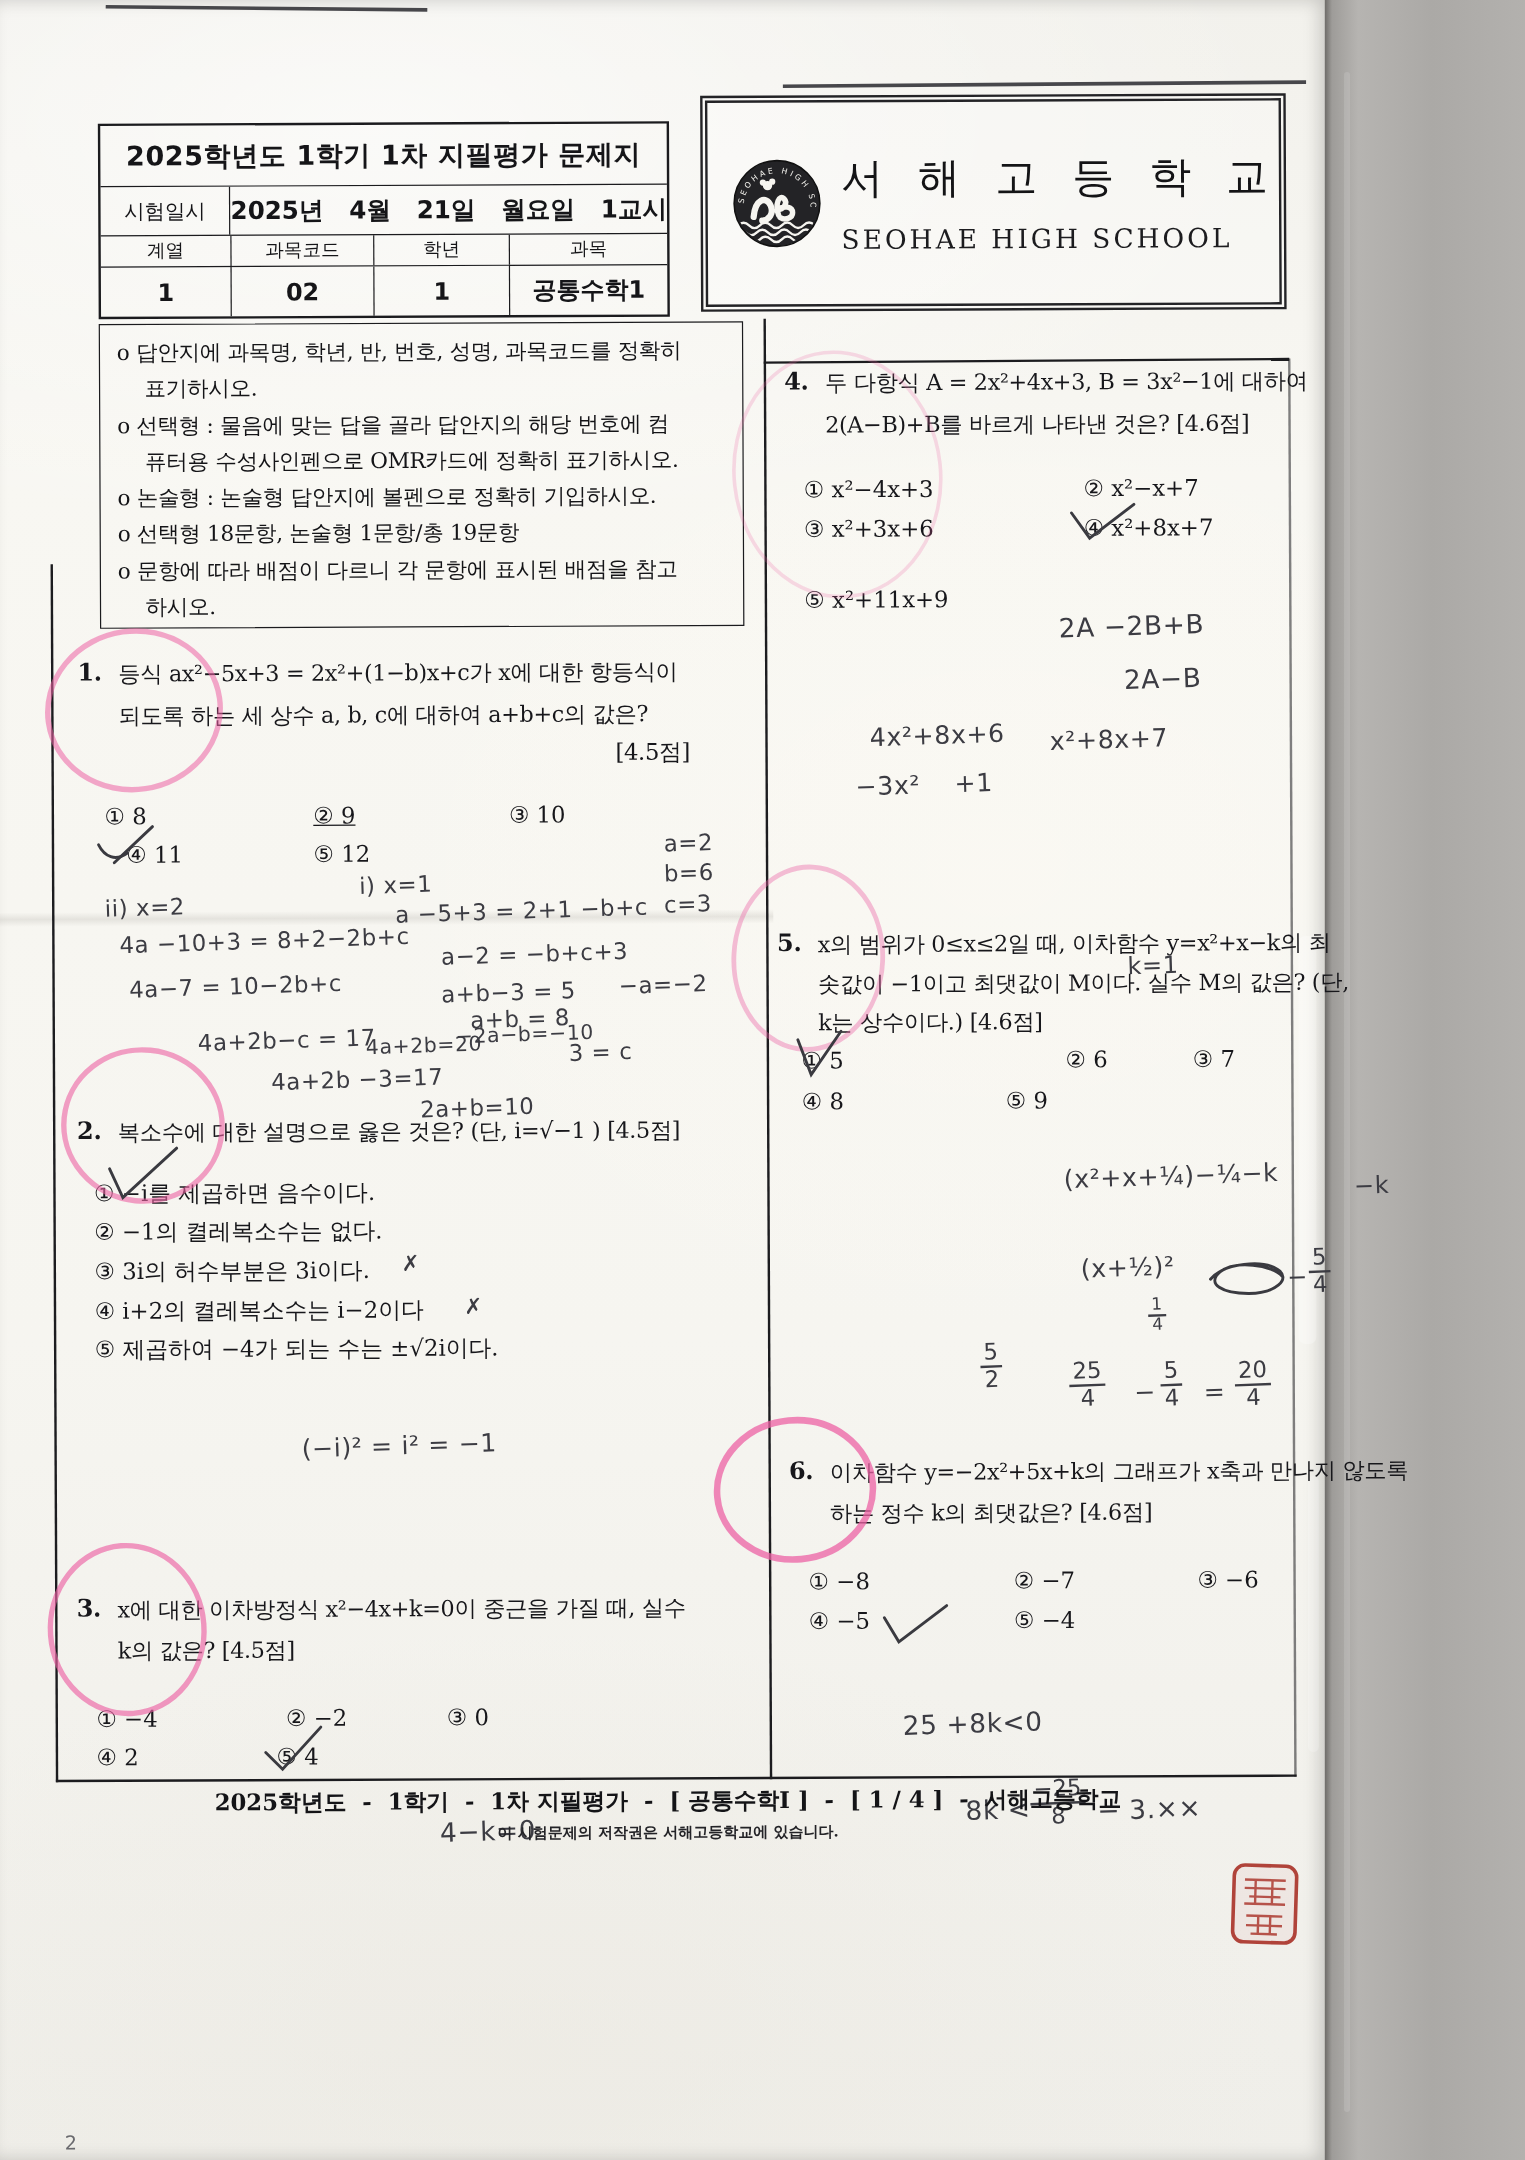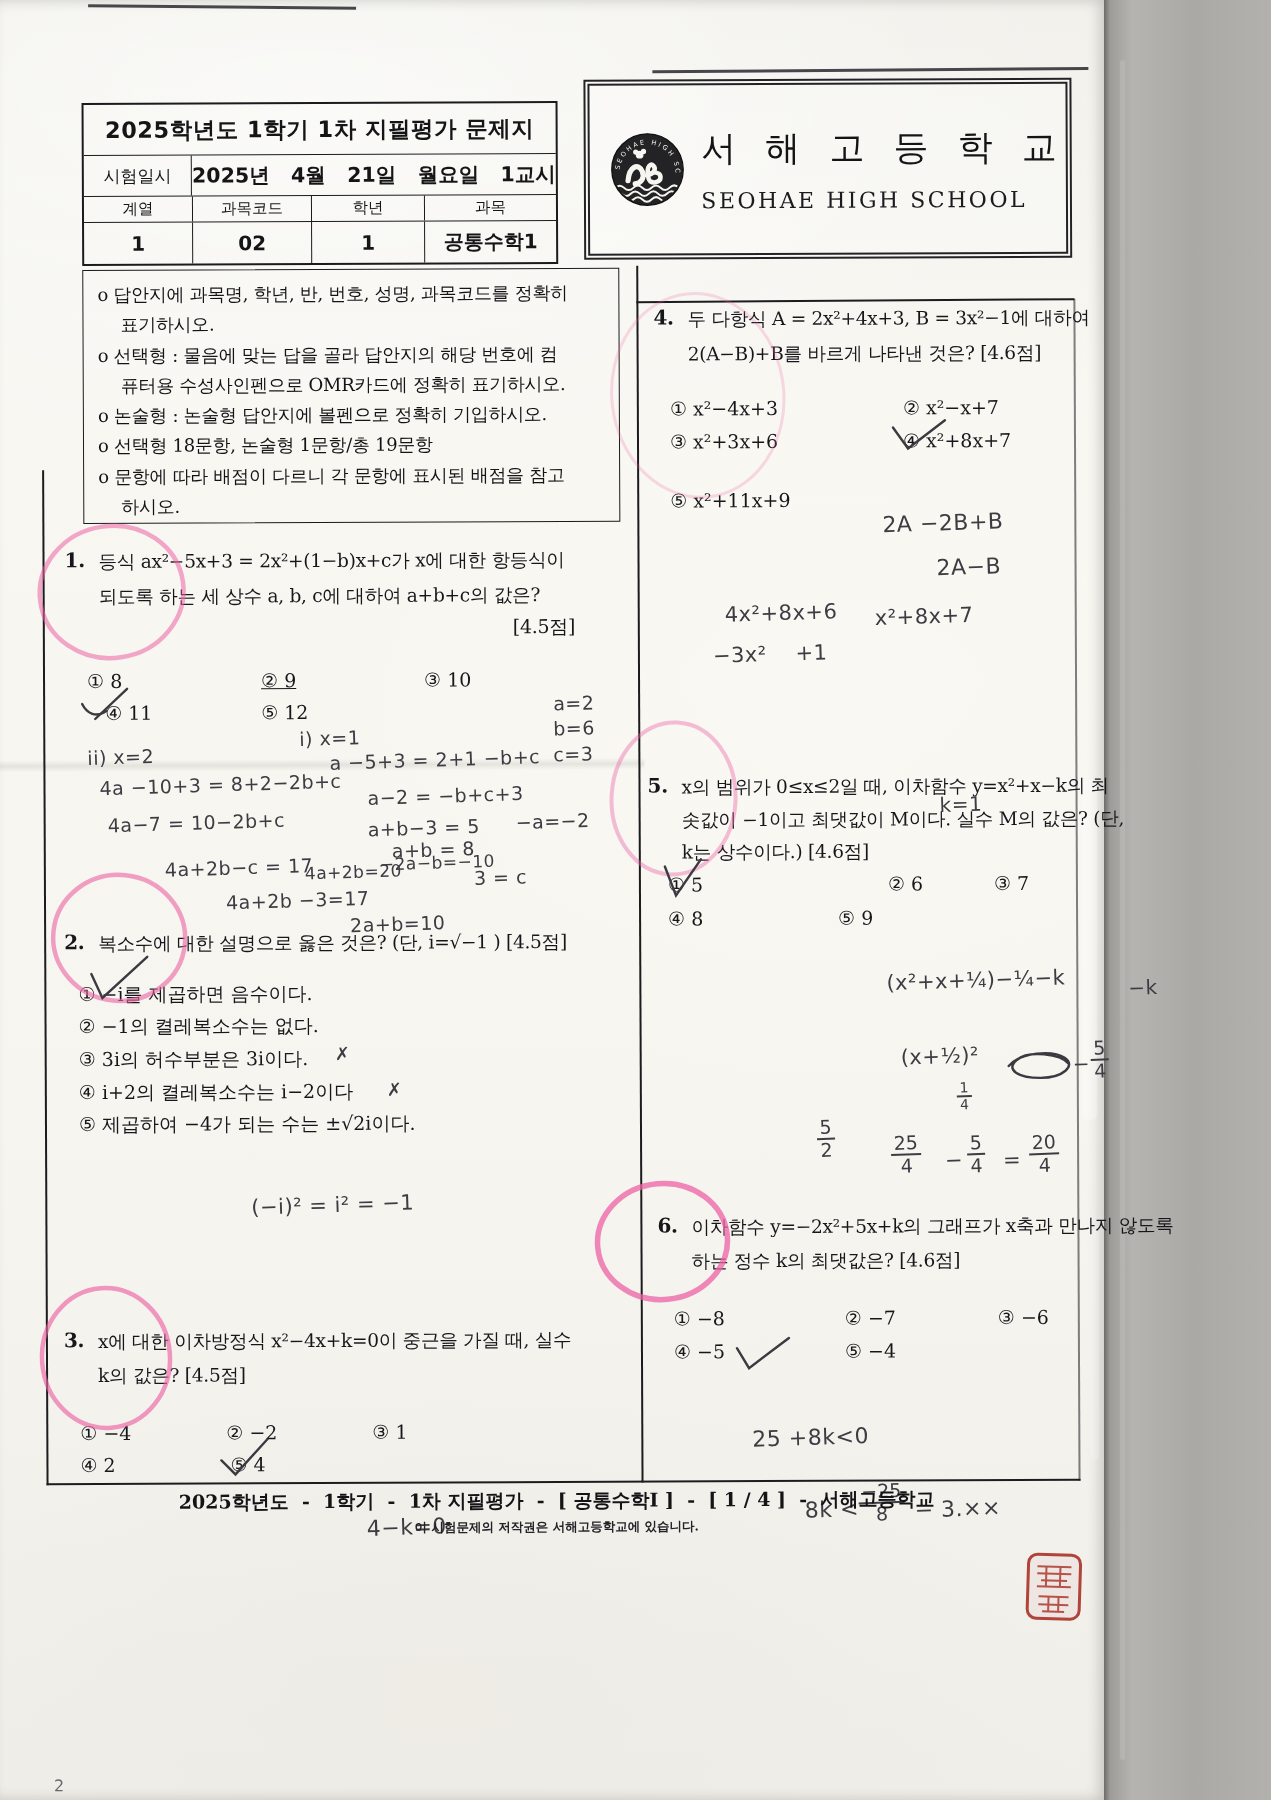--- a/index.html
+++ b/index.html
@@ -178,22 +178,22 @@
     <div class="choice" style="left:78px;top:1078px;">④ i+2의 켤레복소수는 i−2이다</div>
     <div class="choice" style="left:78px;top:1110px;">⑤ 제곱하여 −4가 되는 수는 ±√2i이다.</div>
     <div class="hw" style="left:334px;top:1042px;font-size:18px;">✗</div>
     <div class="hw" style="left:386px;top:1078px;font-size:18px;">✗</div>
     <div class="hw" style="left:250px;top:1192px;font-size:21px;">(−i)² = i² = −1</div>
 
     <div class="ptext pnum" style="left:62px;top:1326px;">3.</div>
     <div class="ptext" style="left:96px;top:1327px;">x에 대한 이차방정식 x²−4x+k=0이 중근을 가질 때, 실수</div>
     <div class="ptext" style="left:96px;top:1361px;">k의 값은? [4.5점]</div>
     <div class="choice" style="left:78px;top:1420px;">① −4</div>
-    <div class="choice" style="left:224px;top:1420px;">② −2</div>
-    <div class="choice" style="left:370px;top:1420px;">③ 1</div>
+    <div class="choice" style="left:236px;top:1420px;">② −2</div>
+    <div class="choice" style="left:370px;top:1420px;">③ 0</div>
     <div class="choice" style="left:78px;top:1452px;">④ 2</div>
     <div class="choice" style="left:228px;top:1452px;">⑤ 4</div>
     <div class="hw" style="left:364px;top:1514px;font-size:22px;">4−k=0</div>
 
     <div class="ptext pnum" style="left:656px;top:306px;">4.</div>
     <div class="ptext" style="left:690px;top:307px;">두 다항식 A = 2x²+4x+3, B = 3x²−1에 대하여</div>
     <div class="ptext" style="left:690px;top:342px;">2(A−B)+B를 바르게 나타낸 것은? [4.6점]</div>
     <div class="choice" style="left:672px;top:398px;">① x²−4x+3</div>
     <div class="choice" style="left:905px;top:398px;">② x²−x+7</div>
     <div class="choice" style="left:672px;top:431px;">③ x²+3x+6</div>

